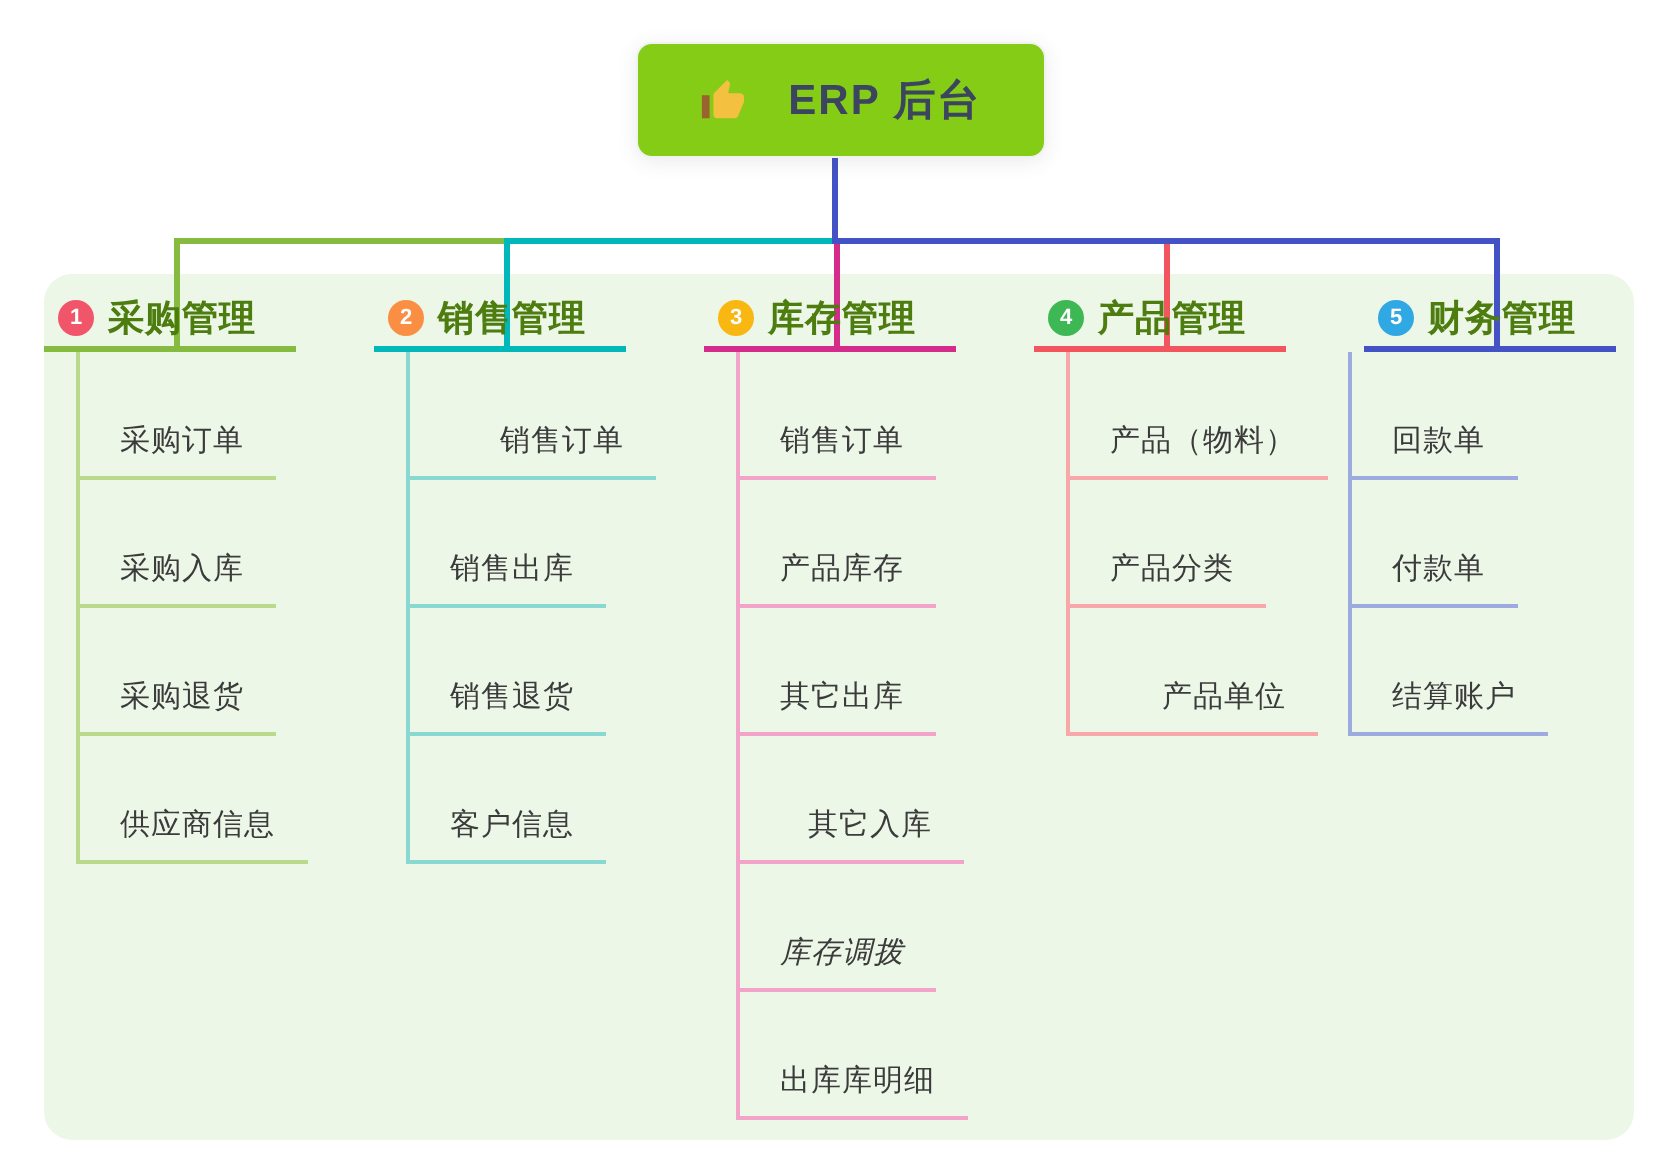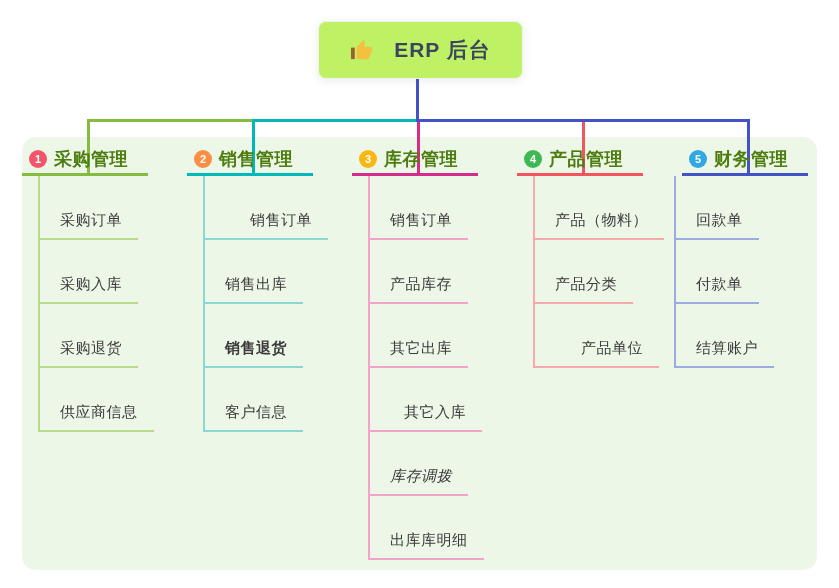--- a/index.html
+++ b/index.html
@@ -19,21 +19,21 @@
     left: 22px; top: 137px;
     width: 795px; height: 433px;
     background: #edf7e8;
     border-radius: 14px;
   }
 
   .root-node {
     position: absolute;
     left: 318px; top: 21px;
     width: 205px; height: 58px;
-    background: #bef264;
+    background: #84cc16;
     border: 1px solid #f1f1f1;
     border-radius: 8px;
     box-shadow: 0 2px 10px rgba(60,70,90,0.10);
     display: flex;
     align-items: center;
     justify-content: center;
     gap: 21px;
     z-index: 5;
   }
   .root-node .root-label {
@@ -152,21 +152,21 @@
         <span class="branch-label">销售管理</span>
       </div>
       <div class="children" style="left: 203px; border-left-color: rgb(138, 216, 210);">
         <div class="child-node">
           <span class="child-label" style="border-bottom-color: rgb(138, 216, 210); padding-left: 45px;">销售订单</span>
         </div>
         <div class="child-node">
           <span class="child-label" style="border-bottom-color: rgb(138, 216, 210);">销售出库</span>
         </div>
         <div class="child-node">
-          <span class="child-label" style="border-bottom-color: rgb(138, 216, 210); font-weight: bold;">销售退货</span>
+          <span class="child-label" style="border-bottom-color: rgb(138, 216, 210);">销售退货</span>
         </div>
         <div class="child-node">
           <span class="child-label" style="border-bottom-color: rgb(138, 216, 210);">客户信息</span>
         </div>
       </div>
       <div class="branch-header" style="left: 352px; border-bottom-color: rgb(213, 43, 138);">
         <span class="badge" style="background: rgb(249, 183, 18);">3</span>
         <span class="branch-label">库存管理</span>
       </div>
       <div class="children" style="left: 368px; border-left-color: rgb(242, 163, 200);">

